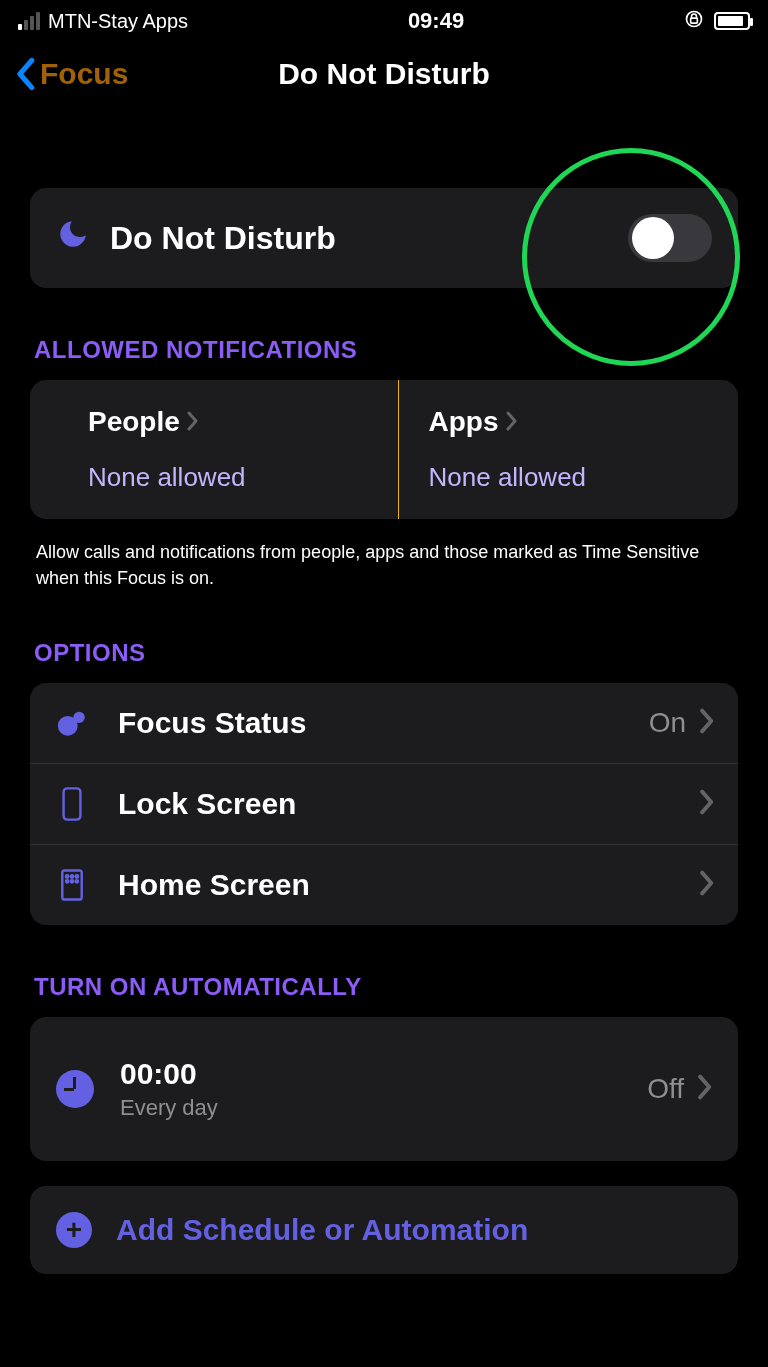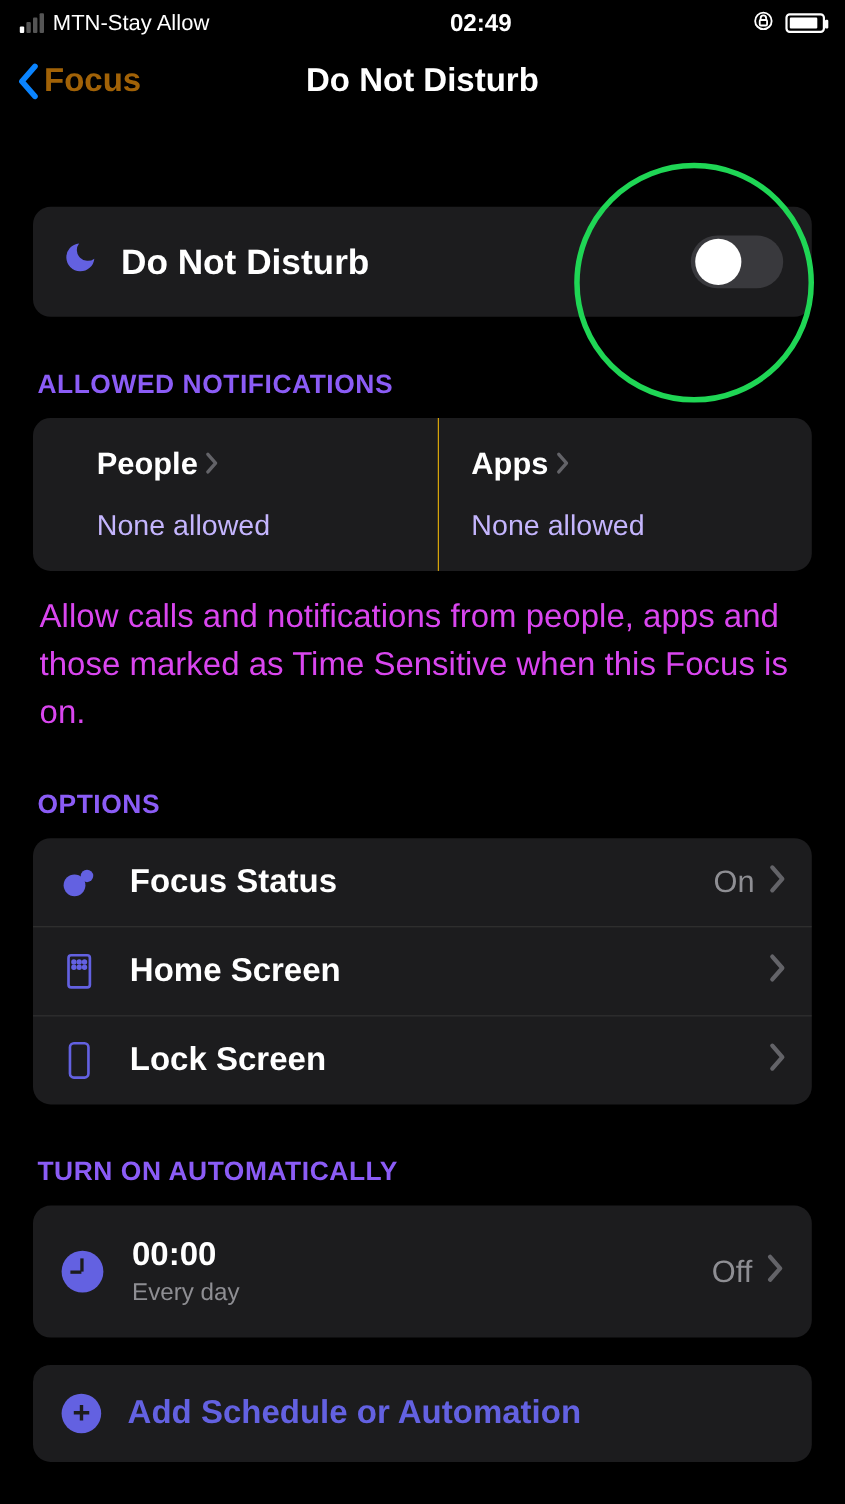--- a/index.html
+++ b/index.html
@@ -96,39 +96,39 @@
   }
   .col + .col { border-left:1px solid #eab308; }
   .col-title { font-size:28px; font-weight:600; display:flex; align-items:center; gap:6px; }
   .col-sub { font-size:26px; color:#c4b5fd; margin-top:24px; }
 
   .chevron { color:#636368; }
   .chevron-sm svg { width:12px; height:20px; }
   .chevron-lg svg { width:16px; height:26px; }
 
   .footer-text {
-    color:#d946ef; font-size:30px; line-height:1.45;
+    color:#ffffff; font-size:18px; line-height:1.45;
     padding:20px 6px 0 6px;
   }
 
   
   .row {
     display:flex; align-items:center; padding:22px 24px;
     border-top:1px solid #333;
   }
   .row:first-child { border-top:none; }
   .row-icon {
     width:36px; height:36px; color:#6361e1; margin-right:28px;
     display:flex; align-items:center; justify-content:center;
   }
   .row-label { font-size:30px; font-weight:600; flex:1; }
   .row-value { font-size:28px; color:#8e8e93; margin-right:12px; }
 
   
-  .sched-row { display:flex; align-items:center; padding:28px 26px; }
+  .sched-row { display:flex; align-items:center; padding:40px 26px; }
   .sched-icon {
     width:38px; height:38px; background:#6361e1; border-radius:50%;
     margin-right:26px; display:flex; align-items:center; justify-content:center;
     font-size:20px; color:#1c1c1e; position: relative;
   }
   .sched-icon::before{
     content:""; position:absolute; width:3px; height:12px; background:#1c1c1e;
     top:7px; left:17px;
   }
   .sched-icon::after{
@@ -157,23 +157,23 @@
 <body>
 
 <div class="status-bar">
   <div class="status-left">
     <div class="signal-bars">
       <span></span>
         <span></span>
         <span></span>
         <span></span>
     </div>
-    <div class="carrier">MTN-Stay Allow</div>
-  </div>
-  <div class="time">02:49</div>
+    <div class="carrier">MTN-Stay Apps</div>
+  </div>
+  <div class="time">09:49</div>
   <div class="status-right">
     <div class="lock-rot">
       <svg width="20" height="20" viewBox="0 0 24 24" fill="none" stroke="#fff" stroke-width="2">
           <circle cx="12" cy="12" r="9"></circle>
           <path d="M9 11V9a3 3 0 016 0v2"></path>
           <rect x="8" y="11" width="8" height="6" rx="1"></rect>
         </svg>
     </div>
     <div class="battery">
         <div class="battery-fill"></div>
@@ -246,50 +246,50 @@
       <div class="row-label">Focus Status</div>
       <div class="row-value">On</div>
       <span class="chevron chevron-lg">
         <svg viewBox="0 0 12 20" fill="none">
             <path d="M3 2l7 8-7 8" stroke="#636368" stroke-width="3" stroke-linecap="round" stroke-linejoin="round"></path>
           </svg>
       </span>
     </div>
     <div class="row">
       <div class="row-icon">
+        <svg width="26" height="36" viewBox="0 0 18 30" fill="none" stroke="#6361e1" stroke-width="2">
+            <rect x="2" y="2" width="14" height="26" rx="3"></rect>
+          </svg>
+      </div>
+      <div class="row-label">Lock Screen</div>
+      <span class="chevron chevron-lg">
+        <svg viewBox="0 0 12 20" fill="none">
+            <path d="M3 2l7 8-7 8" stroke="#636368" stroke-width="3" stroke-linecap="round" stroke-linejoin="round"></path>
+          </svg>
+      </span>
+    </div>
+    <div class="row">
+      <div class="row-icon">
         <svg width="30" height="34" viewBox="0 0 20 28" fill="none" stroke="#6361e1" stroke-width="2">
             <rect x="2" y="2" width="16" height="24" rx="2"></rect>
             <circle cx="6" cy="7" r="1" fill="#6361e1"></circle>
             <circle cx="10" cy="7" r="1" fill="#6361e1"></circle>
             <circle cx="14" cy="7" r="1" fill="#6361e1"></circle>
             <circle cx="6" cy="11" r="1" fill="#6361e1"></circle>
             <circle cx="10" cy="11" r="1" fill="#6361e1"></circle>
             <circle cx="14" cy="11" r="1" fill="#6361e1"></circle>
           </svg>
       </div>
       <div class="row-label">Home Screen</div>
       <span class="chevron chevron-lg">
         <svg viewBox="0 0 12 20" fill="none">
             <path d="M3 2l7 8-7 8" stroke="#636368" stroke-width="3" stroke-linecap="round" stroke-linejoin="round"></path>
           </svg>
       </span>
     </div>
-    <div class="row">
-      <div class="row-icon">
-        <svg width="26" height="36" viewBox="0 0 18 30" fill="none" stroke="#6361e1" stroke-width="2">
-            <rect x="2" y="2" width="14" height="26" rx="3"></rect>
-          </svg>
-      </div>
-      <div class="row-label">Lock Screen</div>
-      <span class="chevron chevron-lg">
-        <svg viewBox="0 0 12 20" fill="none">
-            <path d="M3 2l7 8-7 8" stroke="#636368" stroke-width="3" stroke-linecap="round" stroke-linejoin="round"></path>
-          </svg>
-      </span>
-    </div>
   </div>
 
   <div class="section-header">TURN ON AUTOMATICALLY</div>
   <div class="card">
     <div class="sched-row">
       <div class="sched-icon"></div>
       <div class="sched-text">
         <div class="sched-time">00:00</div>
         <div class="sched-sub">Every day</div>
       </div>

